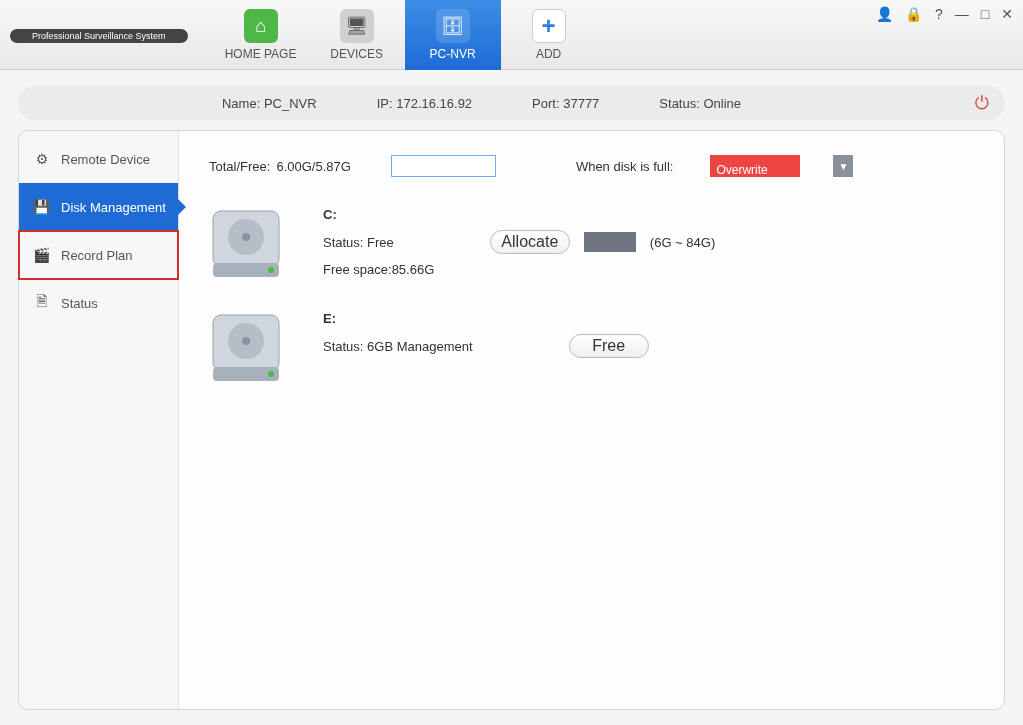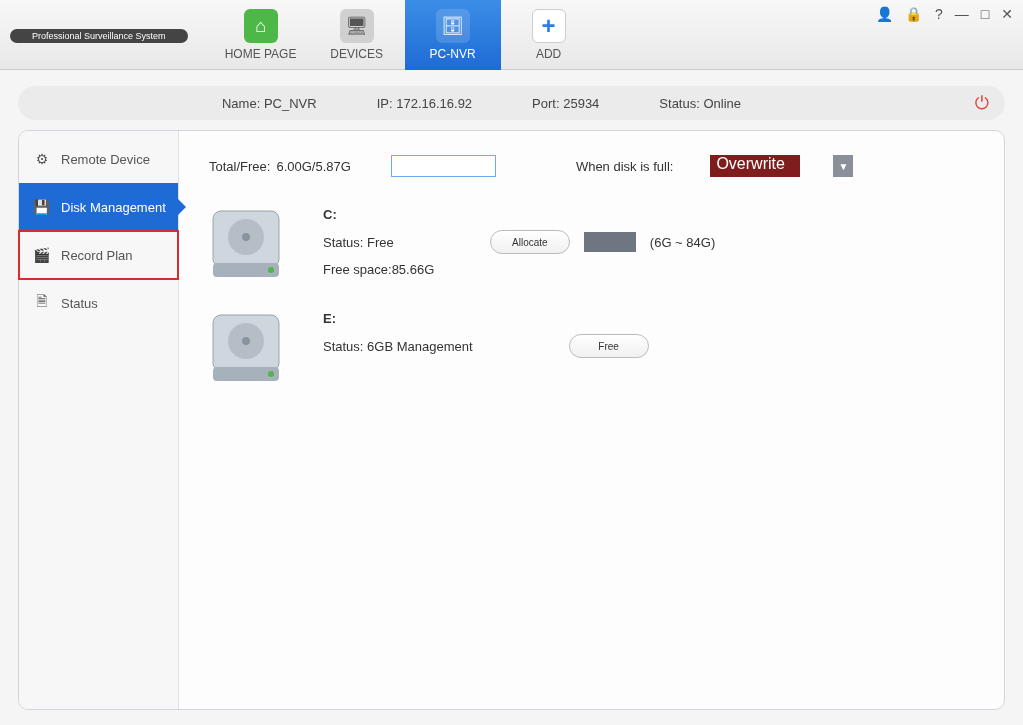--- a/index.html
+++ b/index.html
@@ -71,35 +71,35 @@
   .side-item .sicon{ width:18px; height:18px; margin-right:10px; display:inline-flex; align-items:center; justify-content:center; font-size:14px;}
   .side-item.highlight { outline:2px solid #d92b2b; outline-offset:-1px;}
   
   
   .content { flex:1; padding: 24px 30px; font-size:13px; color:#333; }
   .toprow { display:flex; align-items:center; margin-bottom:30px; }
   .toprow .lbl { margin-right:6px;}
   .toprow input.blank { width:105px; height:22px; border:1px solid #6fa9f2; margin-left:40px;}
   .diskfull { margin-left:80px; display:flex; align-items:center;gap:31px; }
   .select-box {
-    width:90px; height:22px; background:#7f1d1d; color:#fff;
-    display:flex; align-items:flex-start; padding:0 6px; font-size:16px;
+    width:90px; height:22px; background:#ef4444; color:#fff;
+    display:flex; align-items:flex-end; padding:0 6px; font-size:12px;
     position:relative; margin-left:6px;
   }
   .select-caret { width:20px; height:22px; background:#8a9099; margin-left:2px;
     display:flex; align-items:center; justify-content:center; color:#fff; font-size:10px;}
   
   .disk { display:flex; align-items:flex-start; margin-bottom:30px;}
   .disk-icon { width:74px; height:74px; margin-right:40px;}
   .disk-info { display:flex; flex-direction:column; gap:8px;}
   .disk-info .letter{ font-weight:bold;}
   .pill-btn {
     width:80px; height:24px; border:1px solid #bbb; border-radius:12px;
     background:linear-gradient(to bottom,#fff,#f0f0f0);
-    font-size:10px; cursor:pointer; color:#333;
+    font-size:16px; cursor:pointer; color:#333;
   }
   .disk-row1 { display:flex; align-items:center;}
   .disk-actions{ display:flex; align-items:center; gap:14px; margin-left:96px;}
   .range-box{ width:52px; height:20px; background:#6e7681;}
   .disk-icon svg{ width:100%; height:100%;}
 </style>
 </head>
 <body>
 
 <div class="titlebar">
@@ -138,21 +138,21 @@
   <div class="seg">
     <span>Name:</span>
     <span>PC_NVR</span>
   </div>
   <div class="seg">
     <span>IP:</span>
     <span>172.16.16.92</span>
   </div>
   <div class="seg">
     <span>Port:</span>
-    <span>25934</span>
+    <span>37777</span>
   </div>
   <div class="seg">
     <span>Status:</span>
     <span>Online</span>
   </div>
   <span class="power-icon">⏻</span>
 </div>
 
 <div class="main">
   <div class="sidebar">

